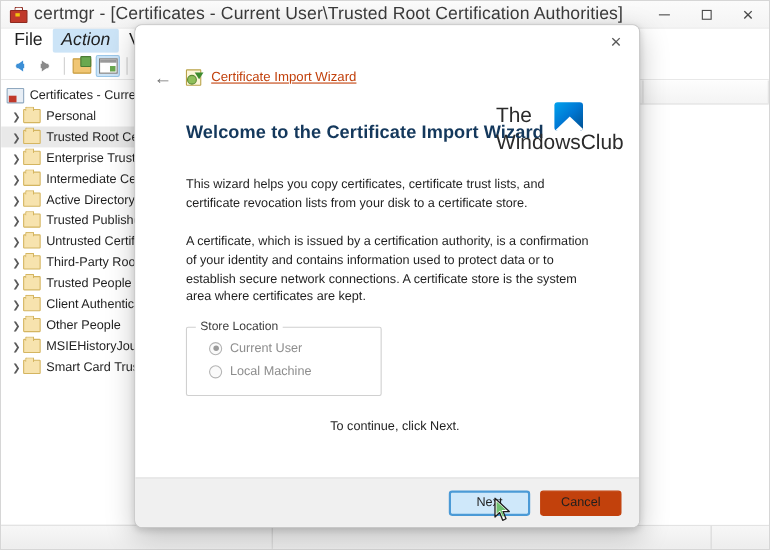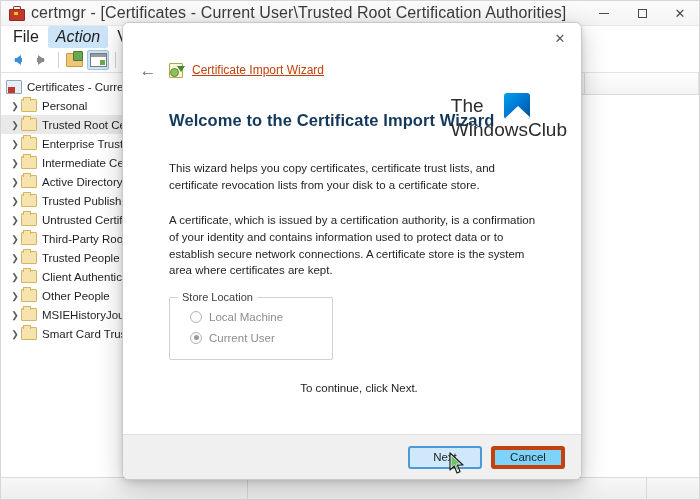--- a/index.html
+++ b/index.html
@@ -390,21 +390,21 @@
   .wz-para {
     font-size: 11.5px;
     color: #1f1f1f;
     line-height: 1.47;
     margin: 0 0 18px 0;
     max-width: 378px;
   }
 
   .group-box {
     margin-top: 8px;
-    width: 164px;
+    width: 178px;
     border: 1px solid #d0d0d0;
     border-radius: 2px;
     padding: 8px 10px 11px 10px;
     position: relative;
     box-sizing: border-box;
     text-align: right;
   }
   .group-title {
     position: absolute;
     top: -7px; left: 8px;
@@ -501,22 +501,22 @@
     align-items: center;
     justify-content: flex-end;
     padding-right: 16px;
     position: relative;
   }
   .btn {
     min-width: 74px;
     height: 23px;
     font-size: 11.5px;
     color: #1f1f1f;
-    background: #7dd3fc;
-    border: 4px solid #c2410c;
+    background: #c2410c;
+    border: 1px solid #c2410c;
     border-radius: 3px;
     display: flex; align-items: center; justify-content: center;
     margin-left: 9px;
     box-sizing: border-box;
     white-space: nowrap;
   }
   .btn.default {
     background: #cfe8fa;
     border: 2px solid #4b9ad6;
   }
@@ -704,26 +704,26 @@
       </div>
 
       <h1 class="wz-heading">Welcome to the Certificate Import Wizard</h1>
 
       <p class="wz-para">This wizard helps you copy certificates, certificate trust lists, and certificate revocation lists from your disk to a certificate store.</p>
       <p class="wz-para">A certificate, which is issued by a certification authority, is a confirmation of your identity and contains information used to protect data or to establish secure network connections. A certificate store is the system area where certificates are kept.</p>
 
       <div class="group-box">
         <span class="group-title">Store Location</span>
         <div class="radio-row">
+          <span class="radio checked"></span>
+          <span class="radio-label">Current User</span>
+        </div>
+        <div class="radio-row">
           <span class="radio"></span>
           <span class="radio-label">Local Machine</span>
-        </div>
-        <div class="radio-row">
-          <span class="radio checked"></span>
-          <span class="radio-label">Current User</span>
         </div>
       </div>
 
       <div class="continue-text">To continue, click Next.</div>
     </div>
 
     <div class="wz-footer">
       <div class="btn default">Next</div>
       <div class="btn">Cancel</div>
     </div>

